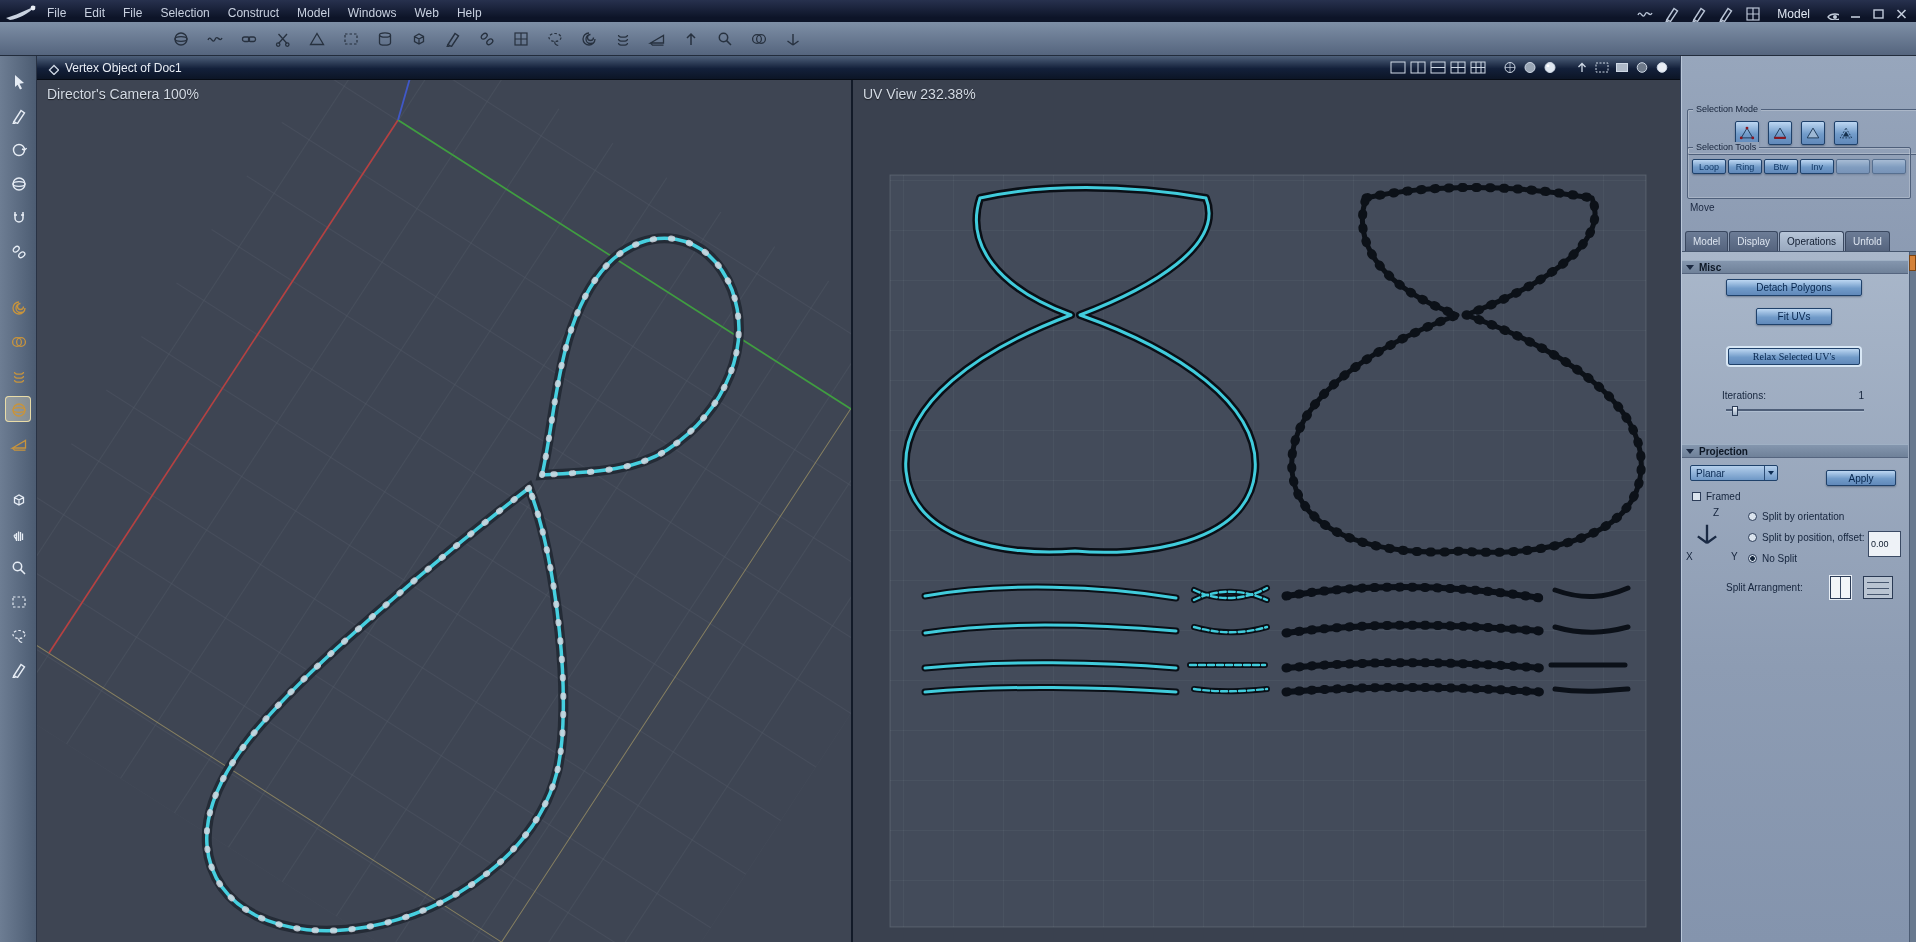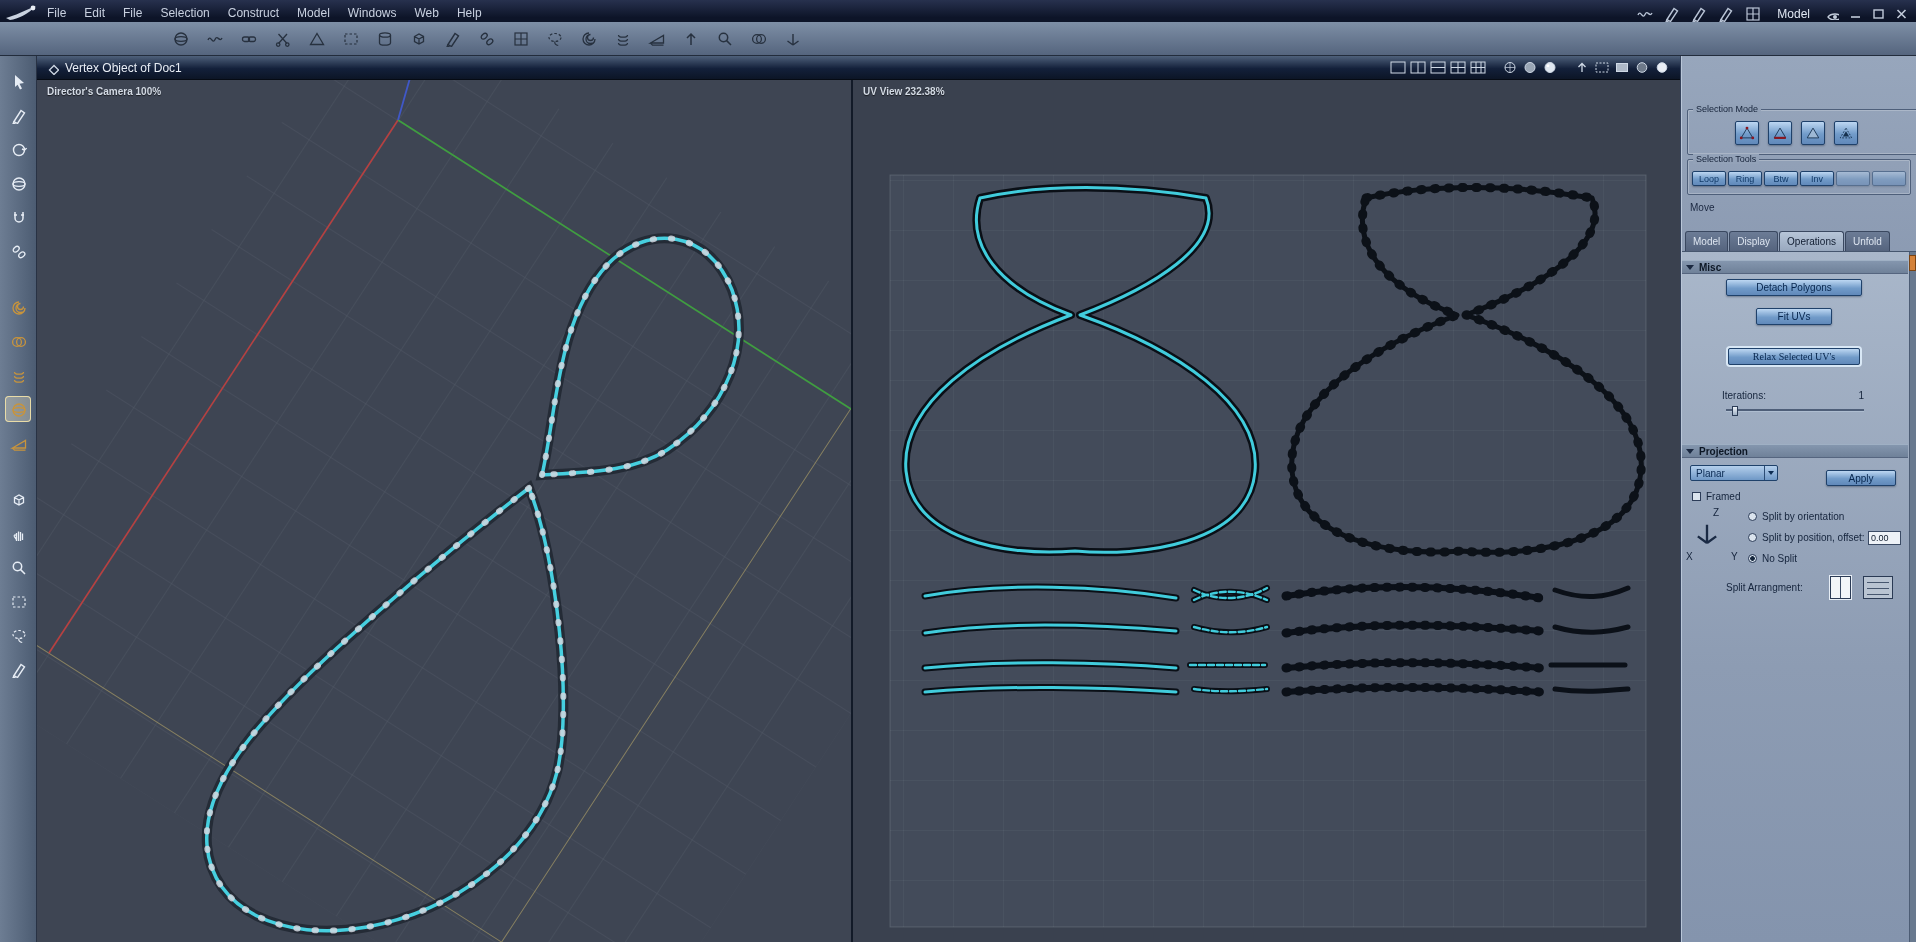--- a/index.html
+++ b/index.html
@@ -48,22 +48,22 @@
   .doc-title-ic{width:14px;height:14px;color:#cdd6e3;margin:0 6px 0 8px;}
   .tb-icons{margin-left:auto;display:flex;align-items:center;gap:4px;padding-right:10px;}
   .tico{width:16px;height:13px;color:#cfd9e6;}
   .tsep{width:8px;}
 
   
   .vp{top:80px;height:862px;overflow:hidden;}
   .vp3d{left:37px;width:814px;background:#3e4553;}
   .vpdiv{left:851px;top:80px;width:2px;height:862px;background:#121a28;}
   .vpuv{left:853px;width:827px;background:#3a414f;}
-  .vp-label{position:absolute;left:10px;top:6px;font-size:10px;color:#d3dae4;z-index:2;
-    text-shadow:0 1px 1px rgba(0,0,0,.6);font-weight:bold;}
+  .vp-label{position:absolute;left:10px;top:6px;font-size:14px;color:#d3dae4;z-index:2;
+    text-shadow:0 1px 1px rgba(0,0,0,.6);}
   .panel-border{left:1680px;top:56px;width:1px;height:886px;background:#35435c;}
 
   
   .panel{left:1681px;top:56px;width:235px;height:886px;
     background:linear-gradient(180deg,#97a6bc,#8392ab 40%,#7787a0);
     border-left:1px solid #b9c6d8;font-size:10px;color:#101c2e;z-index:3;}
   .group{position:absolute;border:1px solid #4e5f7a;border-radius:2px;
     box-shadow:inset 0 0 0 1px rgba(255,255,255,.22);}
   .glabel{position:absolute;top:-6px;left:5px;background:#93a2b8;padding:0 3px;
     font-size:9px;color:#16233a;}
@@ -102,21 +102,21 @@
   .select .arrow{width:13px;height:100%;border-left:1px solid #2c4c74;
     display:flex;align-items:center;justify-content:center;}
   .select .arrow::after{content:"";border-left:3px solid transparent;
     border-right:3px solid transparent;border-top:4px solid #0d2c52;}
   .chk{position:absolute;width:9px;height:9px;background:#dbe4ee;border:1px solid #2c3c58;}
   .radio{position:absolute;width:9px;height:9px;border-radius:50%;
     background:#dbe4ee;border:1px solid #2c3c58;}
   .radio.checked{background:radial-gradient(circle at 50% 50%, #15263c 0 2px, #dce6f0 2.6px);}
   .offset-input{position:absolute;left:186px;top:279px;width:33px;height:14px;
     border:1px solid #3a4a64;background:#eef2f7;font-family:"Liberation Sans",sans-serif;
-    font-size:9px;color:#101c2e;padding:0 2px;}
+    font-size:9px;color:#101c2e;padding:12px 2px;}
   .arrbox{position:absolute;top:324px;border:1px solid #2a3a54;}
   .arrbox.b1{left:148px;width:21px;height:23px;background:#f2f5f8;
     box-shadow:0 0 0 1px #e7eef6;}
   .arrbox.b1::after{content:"";position:absolute;left:9px;top:0;bottom:0;width:1px;background:#3a4a64;}
   .arrbox.b2{left:181px;width:30px;height:23px;background:#b9c4d2;}
   .arrbox.b2 i{position:absolute;left:3px;right:3px;height:1px;background:#46566e;display:block;}
   .scrolltrack{position:absolute;right:0;top:0;bottom:0;width:7px;background:#68798f;
     border-left:1px solid #4c5c74;}
   .scrollthumb{position:absolute;right:0px;top:3px;width:7px;height:16px;background:#d4823a;
     border:1px solid #7a4414;}
@@ -606,21 +606,21 @@
           <path d="M9 3.5 L15.5 14.5 H2.5 Z" fill="#9db8d4" stroke="#163250"></path>
         </svg>
     </button>
     <button class="pbtn" style="left:152px;top:65px;width:24px;height:24px;">
       <svg width="16" height="16" viewBox="0 0 18 18">
           <path d="M9 3.5 L15.5 14.5 H2.5 Z" fill="none" stroke="#163250" stroke-dasharray="2 1.6"></path>
           <path d="M9 7 L12.5 13 H5.5 Z" fill="#163250"></path>
         </svg>
     </button>
 
-    <div class="group" style="left:5px;top:103px;width:224px;height:36px;">
+    <div class="group" style="left:5px;top:91px;width:224px;height:52px;">
       <span class="glabel">Selection Tools</span>
       <button class="pbtn small" style="left:4px;top:11px;width:34px;height:15px;">Loop</button>
       <button class="pbtn small" style="left:40px;top:11px;width:34px;height:15px;">Ring</button>
       <button class="pbtn small" style="left:76px;top:11px;width:34px;height:15px;">Btw</button>
       <button class="pbtn small" style="left:112px;top:11px;width:34px;height:15px;">Inv</button>
       <button class="pbtn small dis" style="left:148px;top:11px;width:34px;height:15px;"></button>
       <button class="pbtn small dis" style="left:184px;top:11px;width:34px;height:15px;"></button>
     </div>
 
     <span class="status-move">Move</span>

